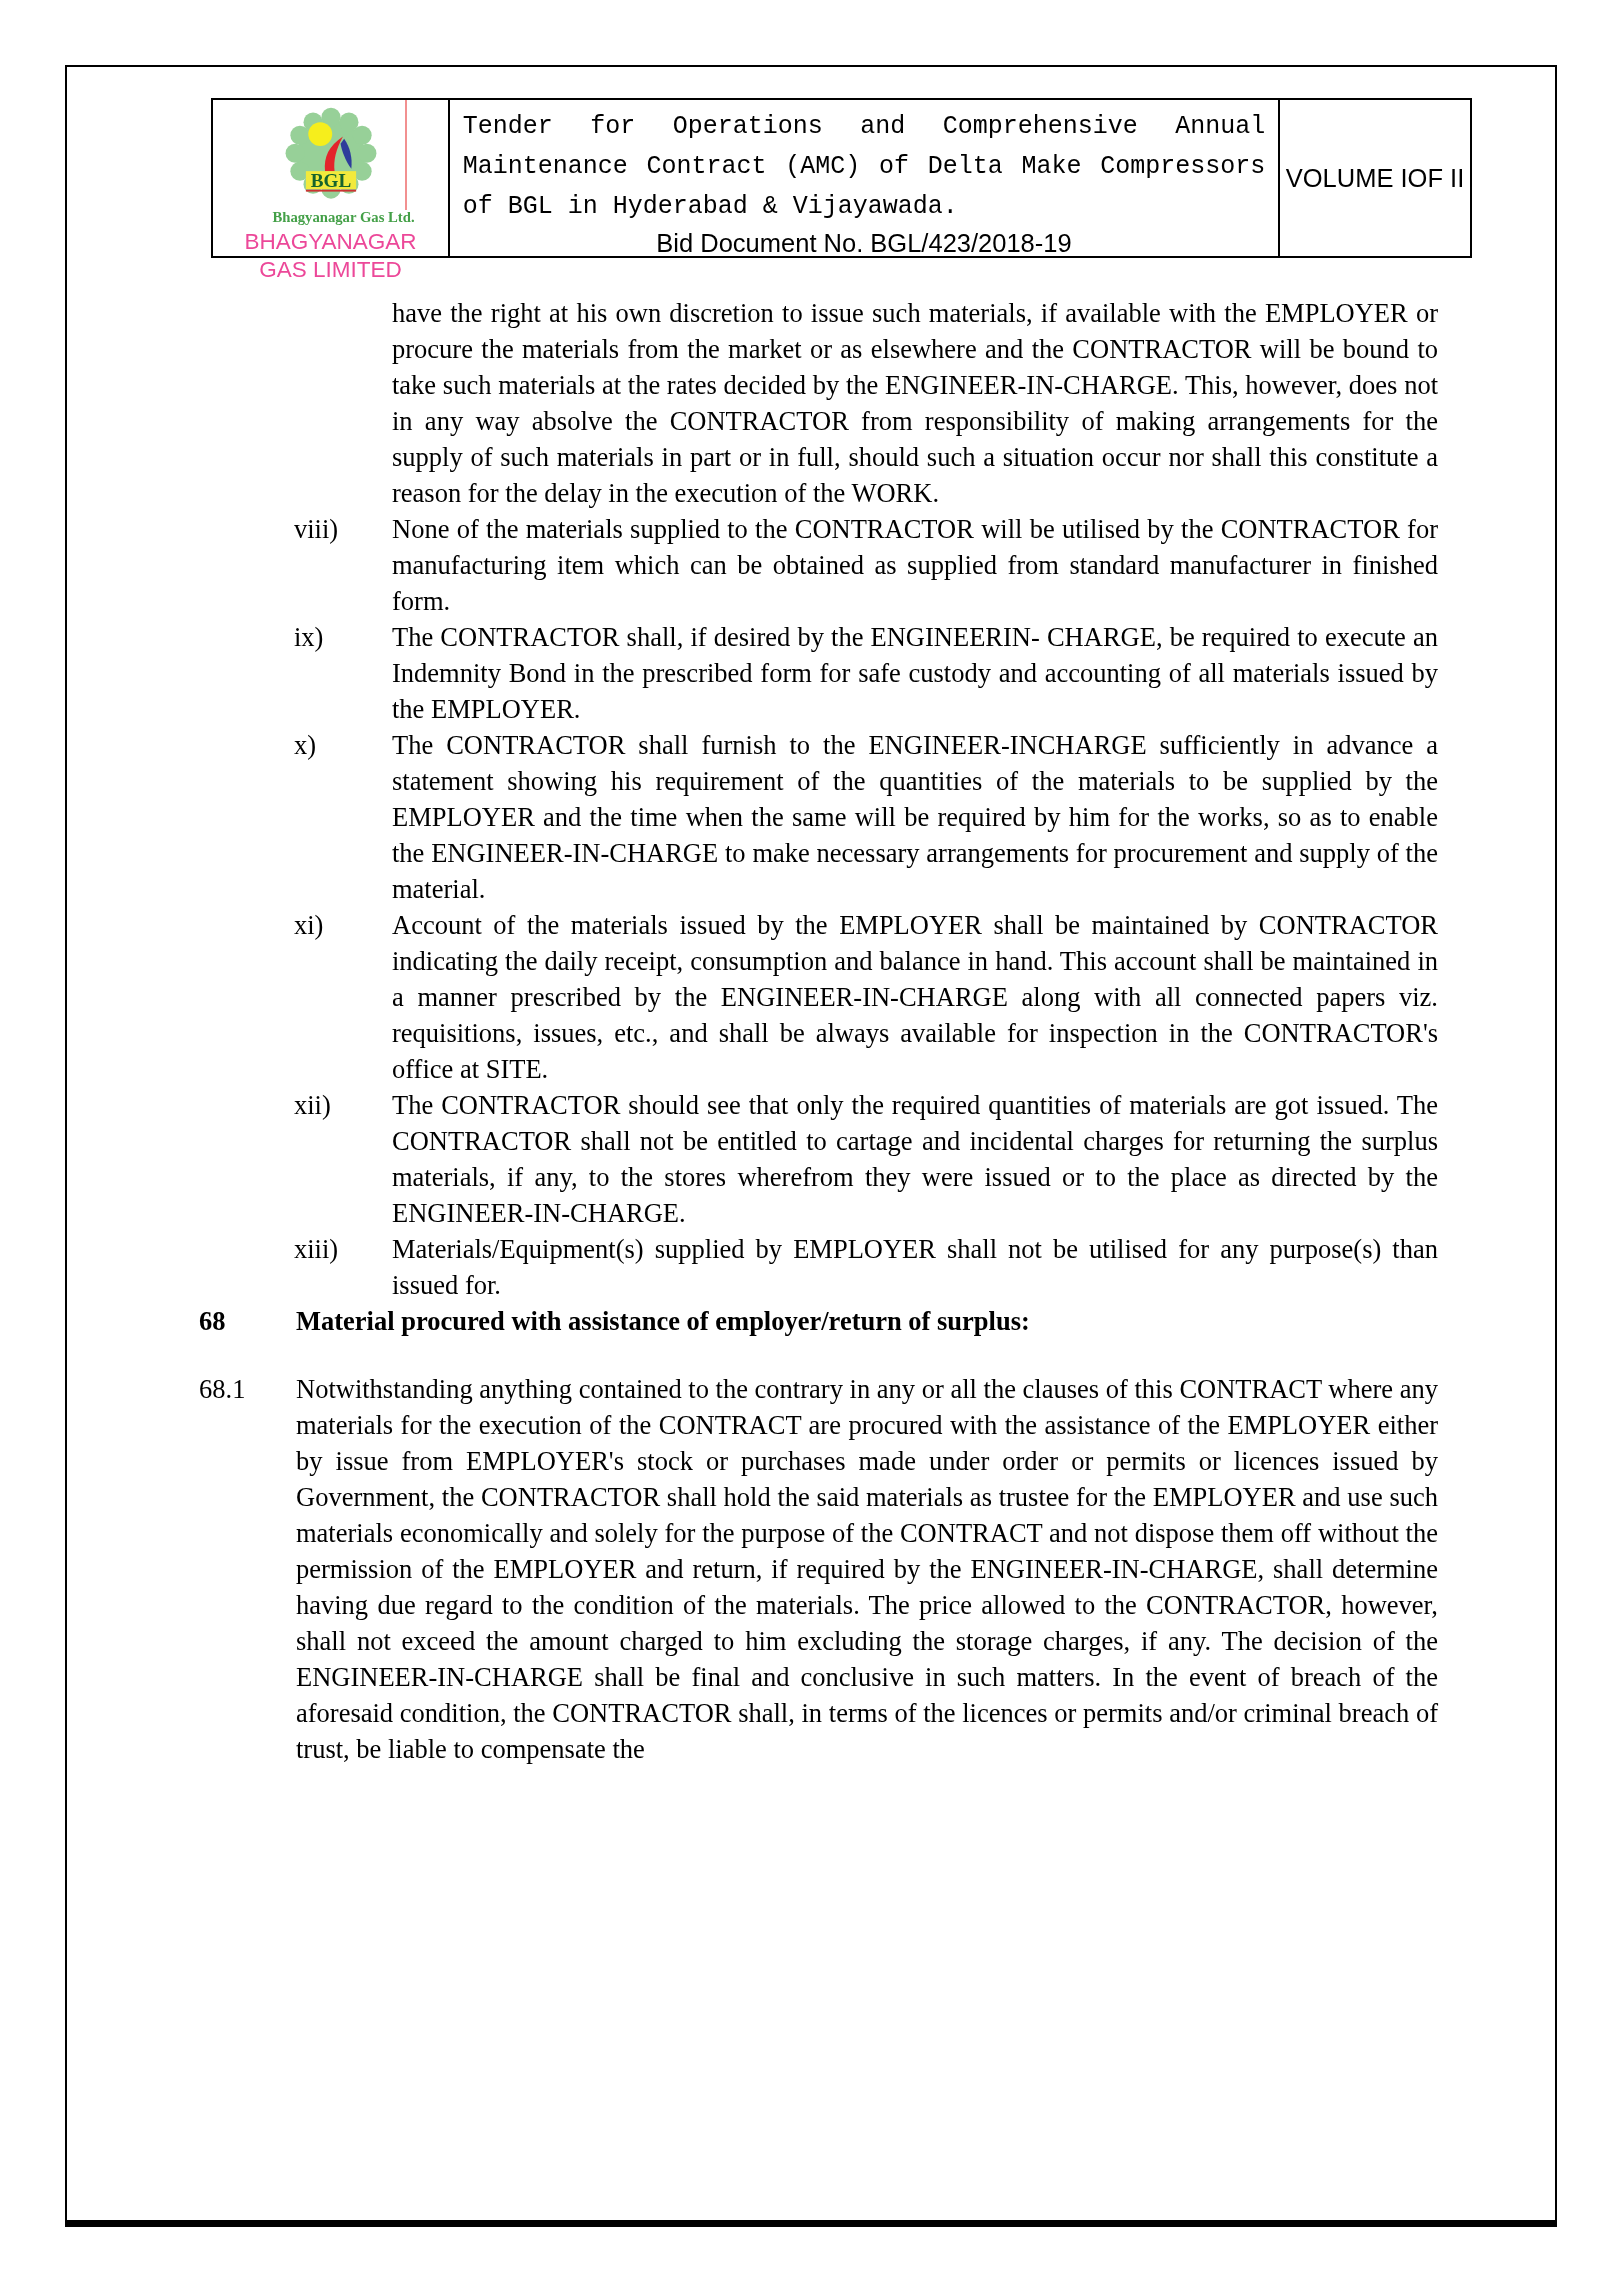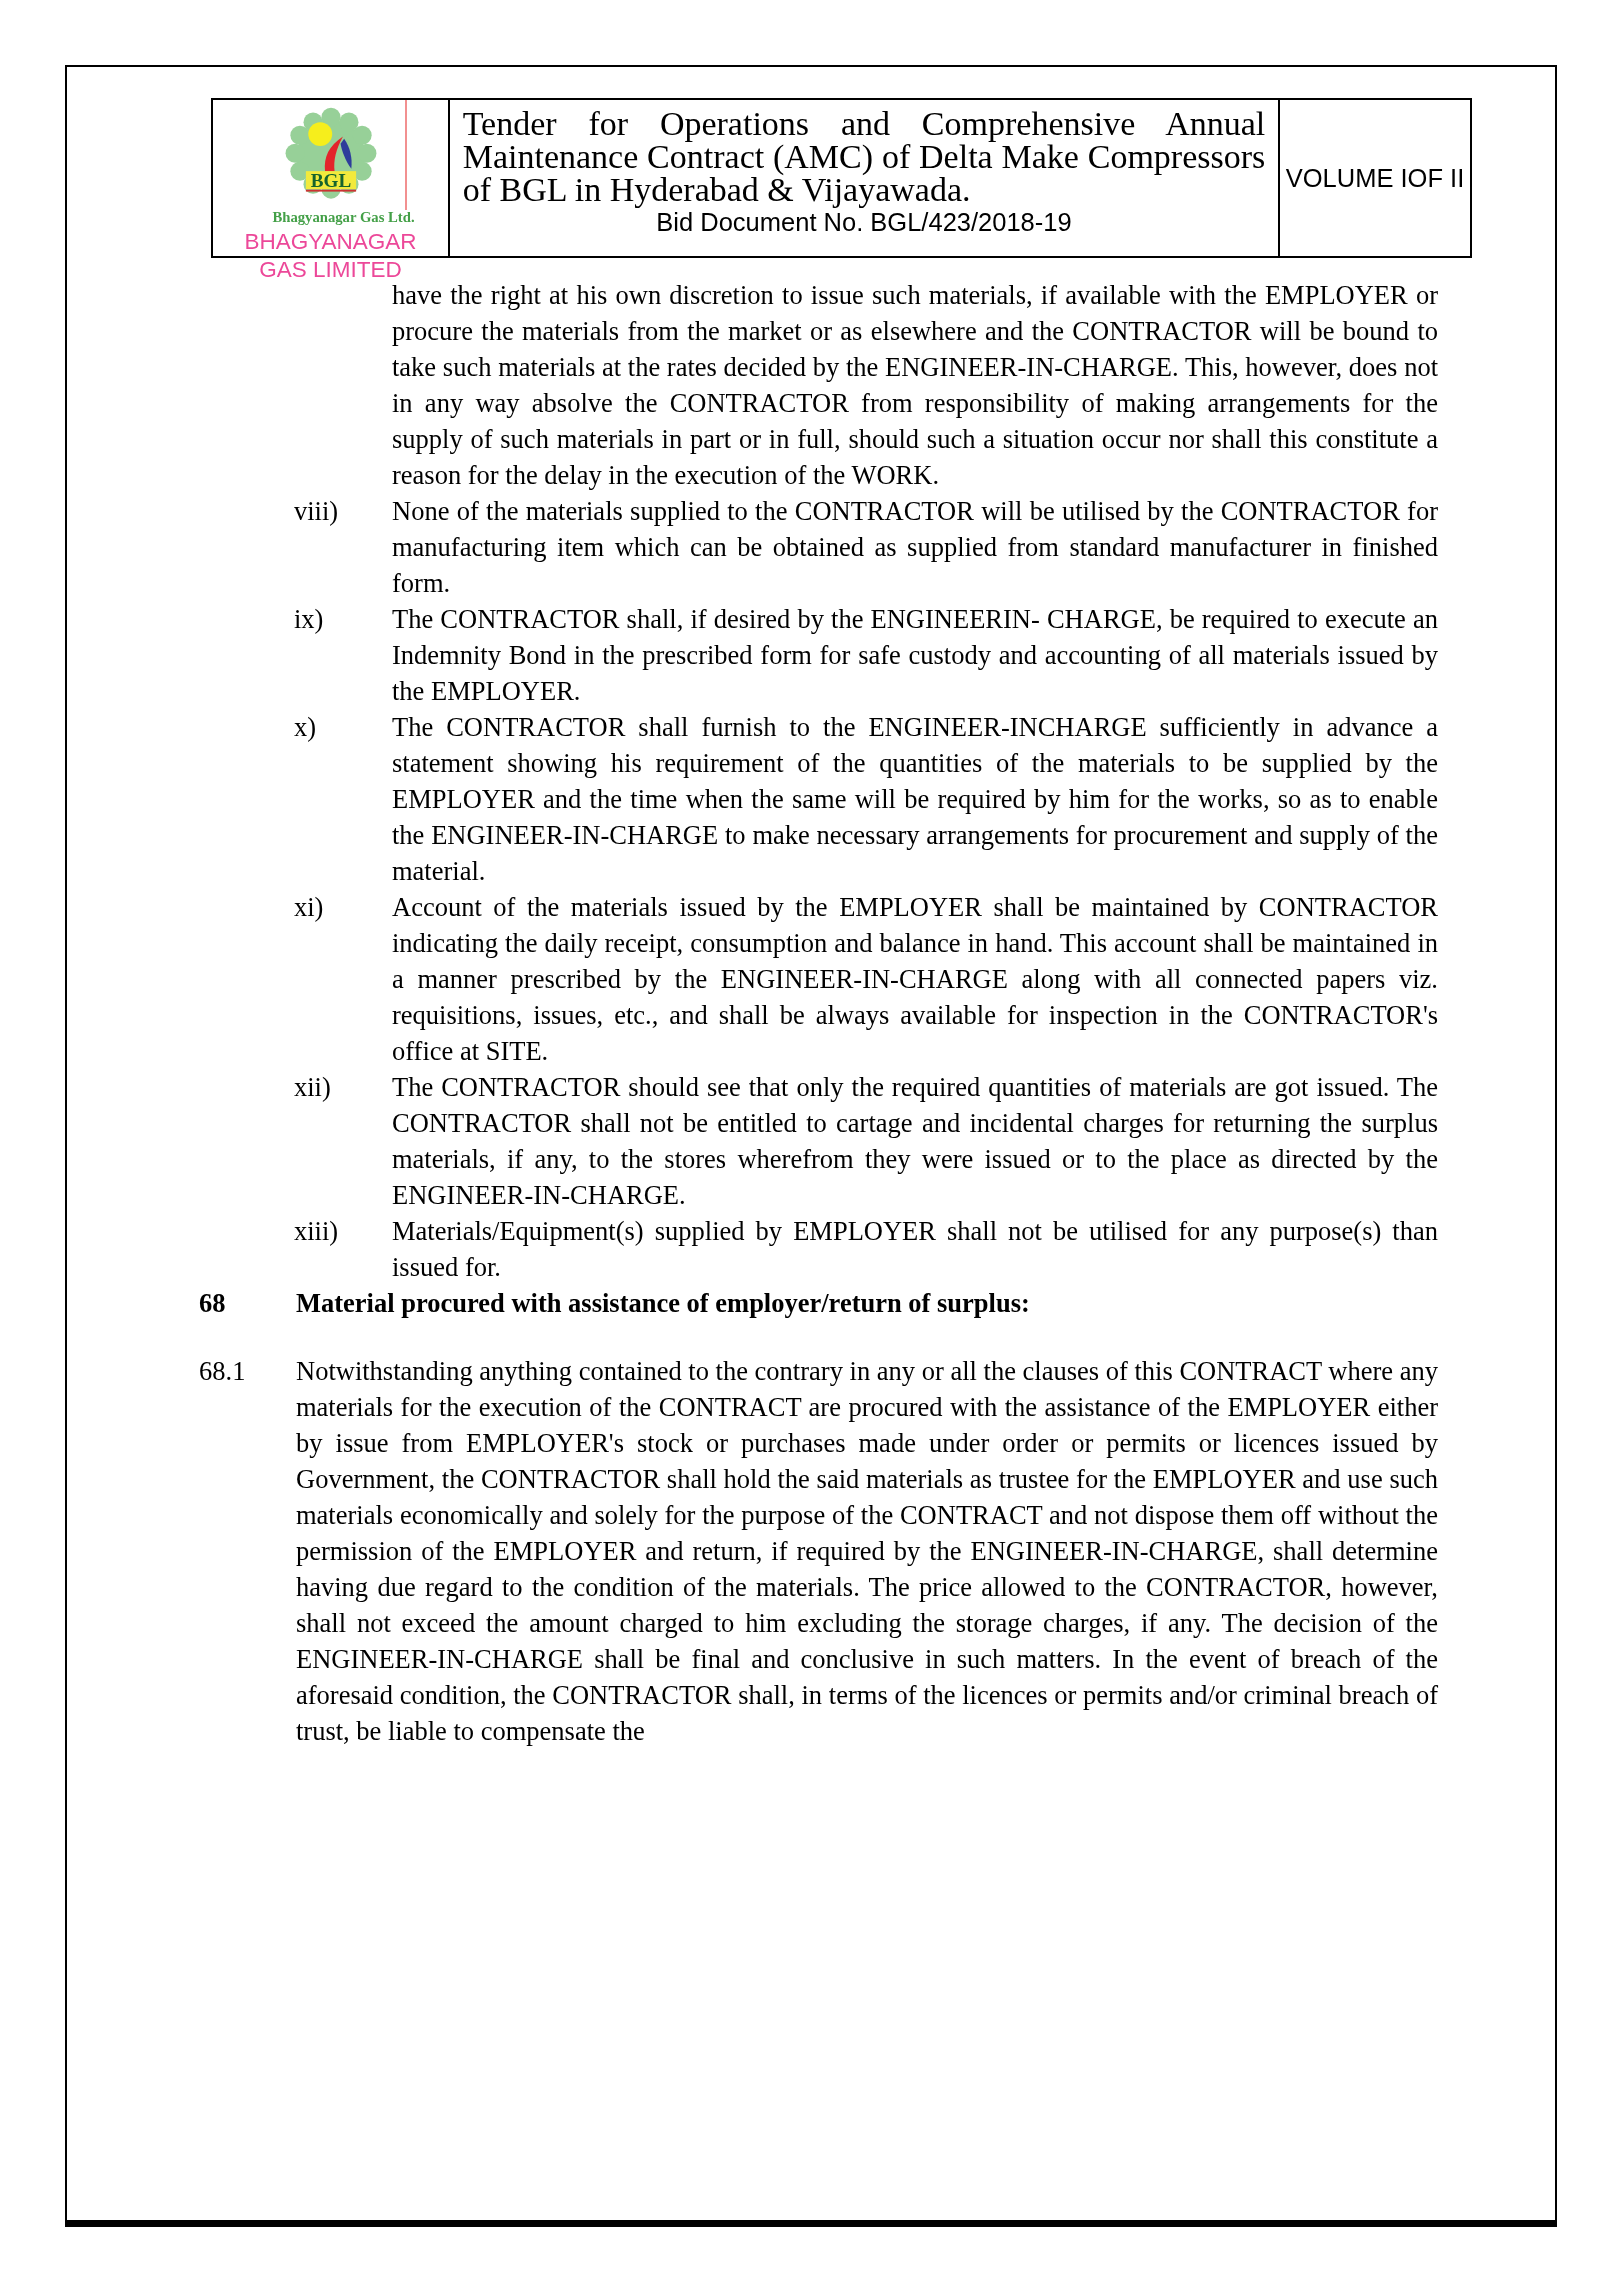--- a/index.html
+++ b/index.html
@@ -23,34 +23,34 @@
   }
   .company-name{
     font-family:"Liberation Sans",sans-serif;font-size:22.5px;line-height:28px;
     color:#ec4899;margin-top:2px;padding:0 13.7px;
   }
   .scan-artifact{
     position:absolute;top:0;right:41px;width:2px;height:110px;background:#f29090;
   }
   .title-cell{flex:1;padding:6.9px 12.7px 0 12.7px;}
   .tender-title{
-    font-family:Liberation Serif, serif;font-size:34px;line-height:33px;
+    font-family:Liberation Mono, monospace;font-size:25px;line-height:40px;
     text-align:justify;
   }
   .bid-no{
     font-family:"Liberation Sans",sans-serif;font-size:25.5px;line-height:33px;
     text-align:center;
   }
   .volume-cell{
     width:192px;display:flex;justify-content:center;align-items:center;
     font-family:"Liberation Sans",sans-serif;font-size:25.5px;line-height:33px;
   }
   
   .content{
-    position:absolute;left:132px;right:117px;top:210px;
+    position:absolute;left:132px;right:117px;top:228px;
     font-size:26.5px;line-height:36px;
   }
   .cont-para{margin:0 0 0 193px;text-align:justify;}
   .li{display:flex;margin-left:95px;}
   .li .lbl{flex:0 0 98px;}
   .li .txt{flex:1;text-align:justify;}
   .section-row{display:flex;font-weight:bold;}
   .section-row .num{flex:0 0 97px;}
   .section-row .txt{flex:1;}
   .clause-row{display:flex;margin-top:32px;}

